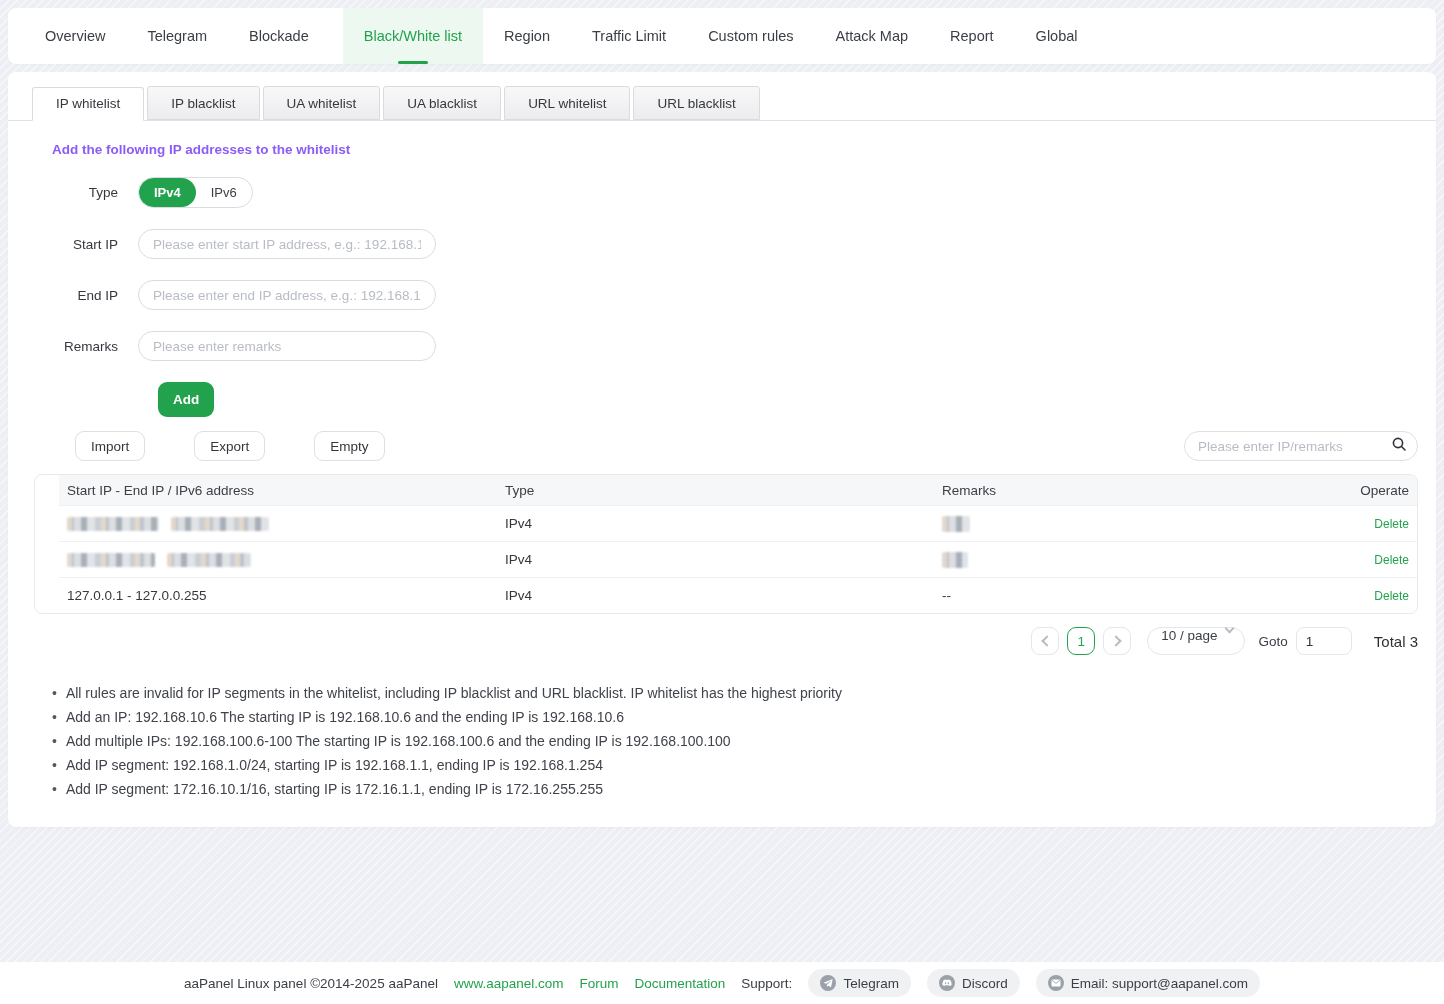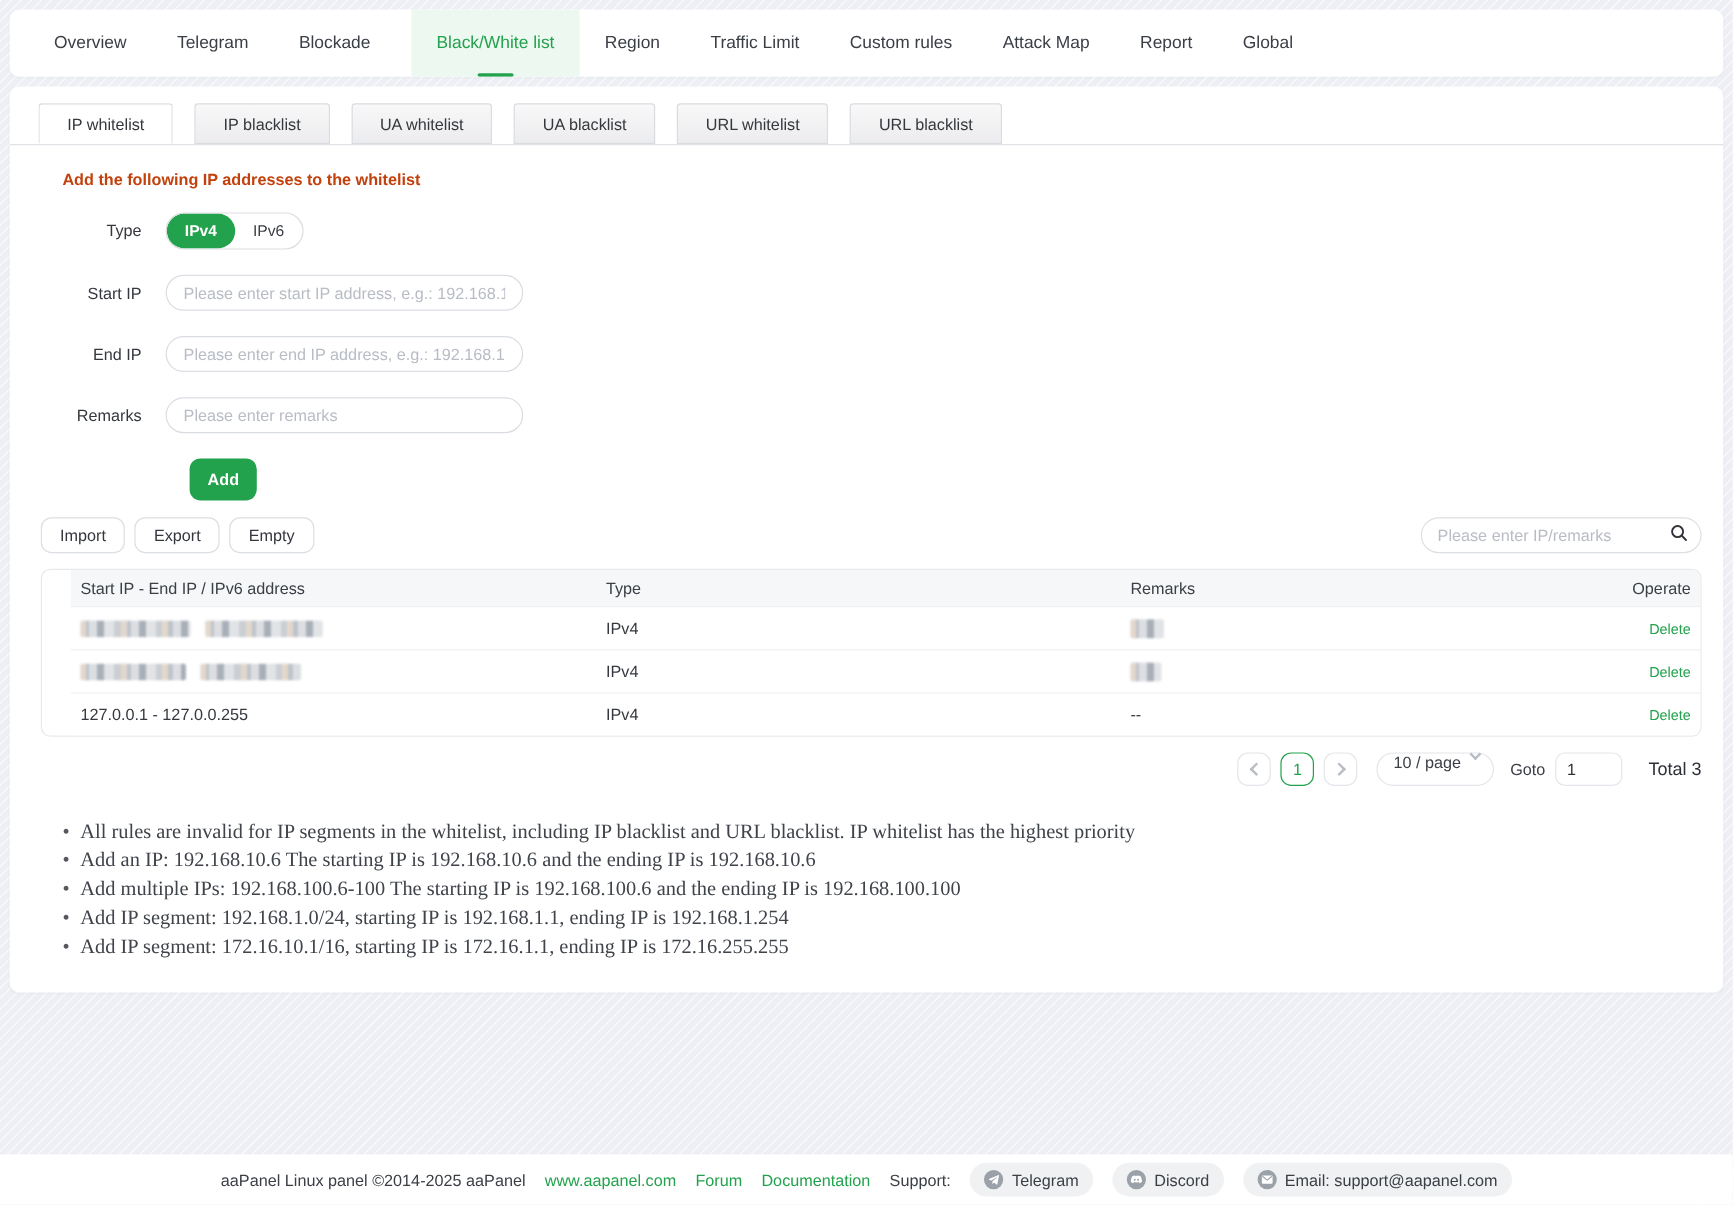--- a/index.html
+++ b/index.html
@@ -30,36 +30,36 @@
   }
 
   
   .panel {
     margin:8px 8px 0; background:#fff; border-radius:8px;
     padding:14px 18px 26px; box-shadow:0 1px 2px rgba(40,50,70,.03);
   }
 
   
   .tabs {
-    display:flex; gap:18px; align-items:flex-start;
+    display:flex; gap:3px; align-items:center;
     margin:0 -18px; padding:0 0 0 24px;
     border-bottom:1px solid #dfe2e6;
   }
   .tab {
     height:34px; padding:0 23px; display:flex; align-items:center;
     font-size:13.5px; color:#35383d; cursor:pointer;
     background:linear-gradient(#f8f8f9,#ececee);
     border:1px solid #d8dbdf; border-radius:3px 3px 0 0;
   }
   .tab.active {
     background:#fff; border-bottom:1px solid #fff; margin-bottom:-1px; z-index:2;
   }
 
   
-  .form-title { font-weight:bold; font-size:13.5px; color:#c2410c; margin:21px 0 20px 26px; }
+  .form-title { font-weight:bold; font-size:13.5px; color:#8b5cf6; margin:21px 0 20px 26px; }
   .form-row { display:flex; align-items:center; margin-bottom:21px; }
   .form-label { width:112px; padding-right:20px; text-align:right; font-size:13.5px; color:#34373d; flex:none; }
   .text-input {
     width:298px; height:30px; border:1px solid #d9dde2; border-radius:15px;
     padding:0 14px; font-size:13.5px; color:#333; outline:none; background:#fff;
     font-family:inherit;
   }
   .text-input::placeholder { color:#b8bcc4; }
   .toggle {
     display:inline-flex; border:1px solid #d9dde2; border-radius:16px; height:31px;
@@ -73,21 +73,21 @@
   .add-btn {
     margin-left:132px; height:35px; padding:0 15px; border:none; border-radius:9px;
     background:#23a24d; color:#fff; font-size:13.5px; font-weight:bold; cursor:pointer;
     font-family:inherit;
   }
 
   
   .toolbar { display:flex; align-items:center; gap:8px; margin:14px 0 0 8px; }
   .btn {
     height:30px; padding:0 15px; border:1px solid #dcdfe4; border-radius:9px;
-    background:#fff; font-size:13.5px; color:#34373d; cursor:pointer; font-family:inherit;
+    background:#fff; font-size:13.5px; color:#34373d; cursor:pointer; font-family:inherit;margin-left:41px;
   }
   .search-box {
     margin-left:auto; width:234px; height:30px; border:1px solid #dcdfe4; border-radius:15px;
     display:flex; align-items:center; padding:0 10px 0 13px; background:#fff;
   }
   .search-box input {
     border:none; outline:none; flex:1; font-size:13.5px; color:#333; min-width:0;
     font-family:inherit; background:transparent;
   }
   .search-box input::placeholder { color:#b8bcc4; }
@@ -129,21 +129,21 @@
   }
   .goto-label { margin-left:6px; }
   .goto-input {
     width:56px; height:28px; border:1px solid #e3e6ea; border-radius:8px;
     padding:0 9px; font-size:13.5px; color:#333; outline:none; font-family:inherit;
   }
   .total { font-size:15px; color:#2e3136; margin-left:14px; }
 
   
   .notes { margin:26px 0 0 26px; list-style:none; }
-  .notes li { display:flex; font-size:17px; color:#3f434a; line-height:24px;font-family:Liberation Serif, serif; }
+  .notes li { display:flex; font-size:14px; color:#3f434a; line-height:24px; }
   .notes li::before { content:"•"; color:#55585e; margin-right:9px; }
 
   
   .footer {
     margin-top:auto; height:42px; background:#fff;
     display:flex; align-items:center; justify-content:center; gap:16px;
     font-size:13.5px; color:#3a3e45;
   }
   .footer a { color:#23a24d; text-decoration:none; cursor:pointer; }
   .pill {

